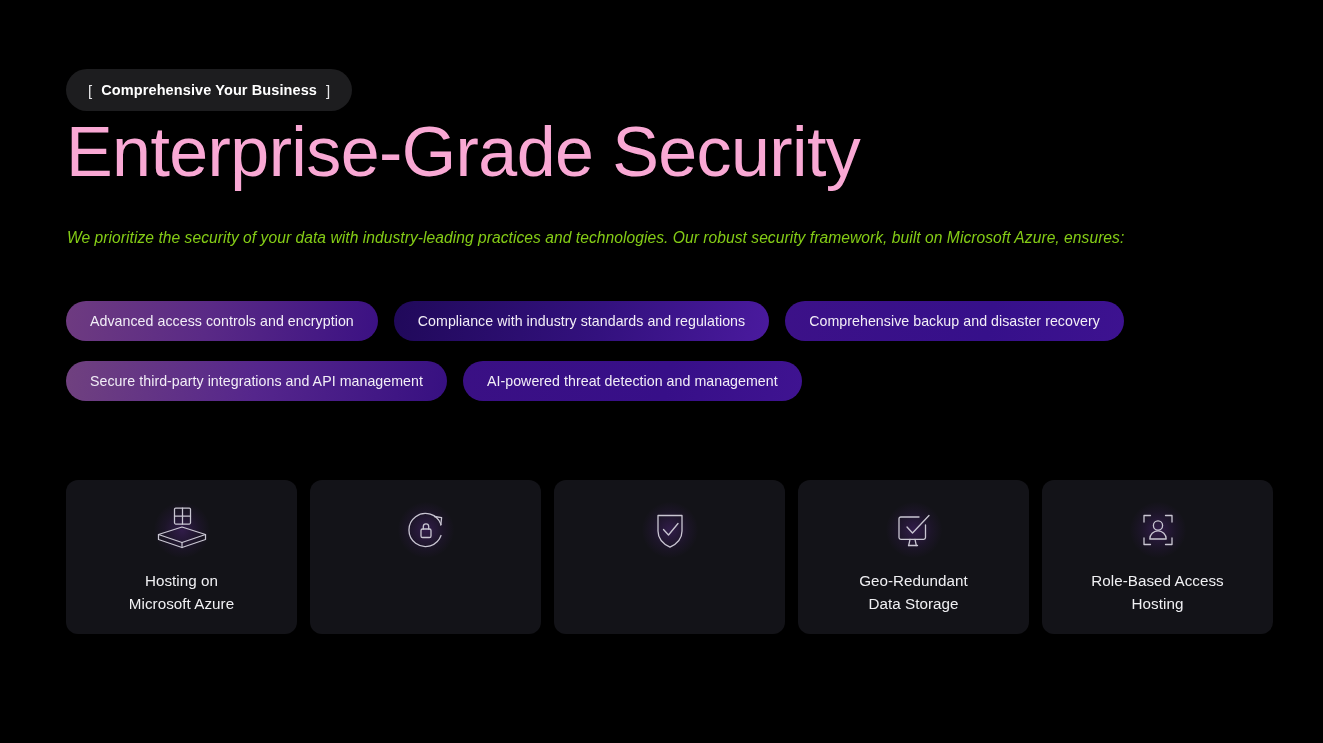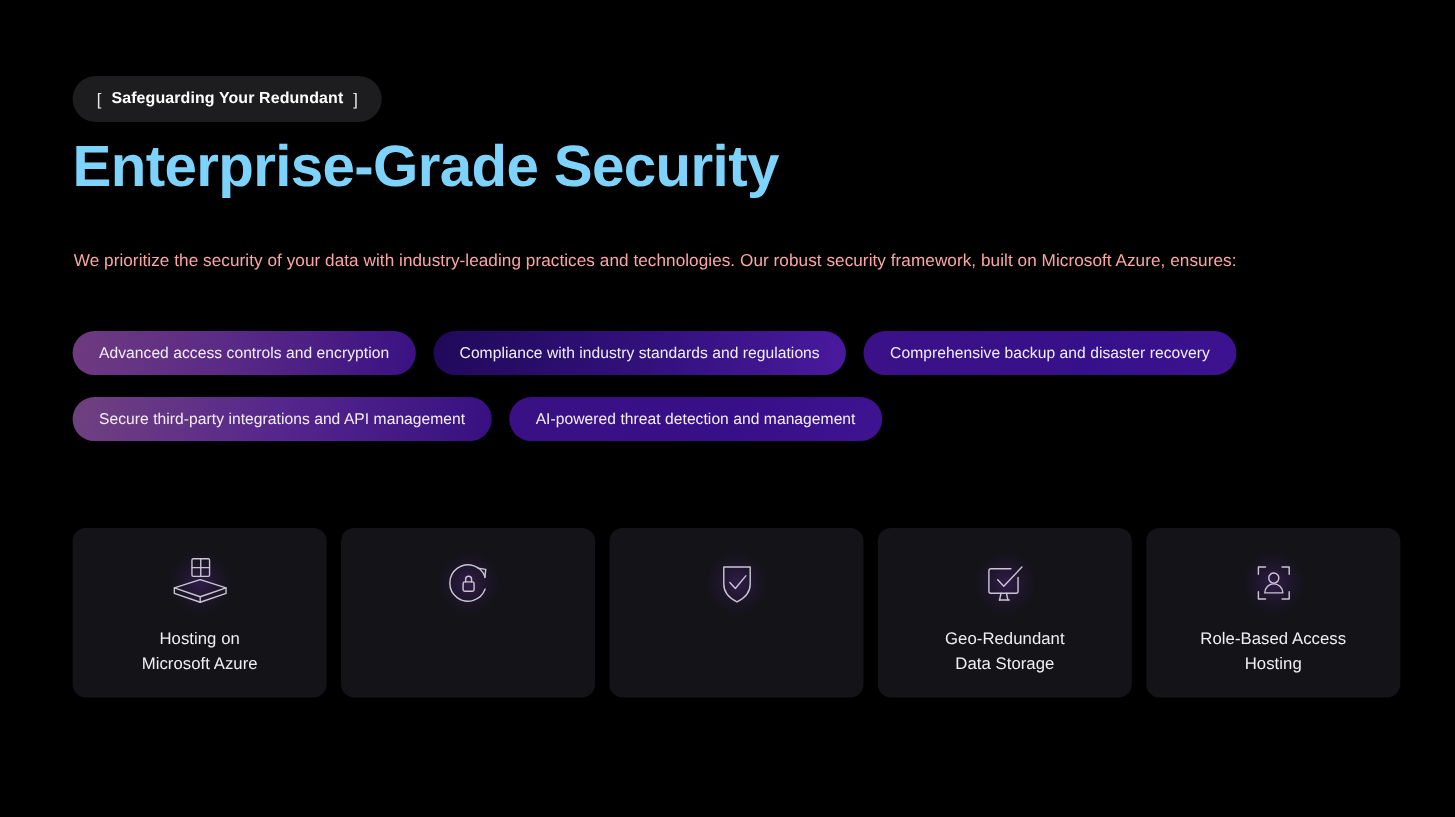--- a/index.html
+++ b/index.html
@@ -20,29 +20,29 @@
     border-radius:21px;
     color:#ffffff;
     font-size:14.5px; font-weight:600; letter-spacing:.1px;
     white-space:nowrap;
   }
   .badge .brk { color:#e8e8ea; font-weight:400; font-size:15px; }
 
   
   .heading {
     position:absolute; left:66px; top:121px;
-    font-size:53px; line-height:62px; font-weight:700;
-    color:#7dd3fc; letter-spacing:-.6px; white-space:nowrap;
+    font-size:70px; line-height:62px; font-weight:400;
+    color:#f9a8d4; letter-spacing:-.6px; white-space:nowrap;
   }
 
   
   .subtitle {
     position:absolute; left:67px; top:226px;
     font-size:15.6px; line-height:24px; font-weight:400;
-    color:#fca5a5; letter-spacing:.05px; white-space:nowrap;
+    color:#84cc16; letter-spacing:.05px; white-space:nowrap;font-style:italic;
   }
 
   
   .pill-rows { position:absolute; left:66px; top:301px; width:1190px; }
   .pill-row { display:flex; gap:16px; margin-bottom:20px; }
   .pill {
     height:40px;
     display:inline-flex; align-items:center;
     padding:0 24px;
     border-radius:20px;
@@ -91,21 +91,21 @@
     padding:0 14px;
   }
 </style>
 </head>
 <body>
 
 <div class="page">
 
   <div class="badge">
     <span class="brk">[</span>
-    <span>Safeguarding Your Redundant</span>
+    <span>Comprehensive Your Business</span>
     <span class="brk">]</span>
   </div>
 
   <h1 class="heading">Enterprise-Grade Security</h1>
 
   <p class="subtitle">We prioritize the security of your data with industry-leading practices and technologies. Our robust security framework, built on Microsoft Azure, ensures:</p>
 
   <div class="pill-rows">
     <div class="pill-row">
       <span class="pill p0">Advanced access controls and encryption</span>

